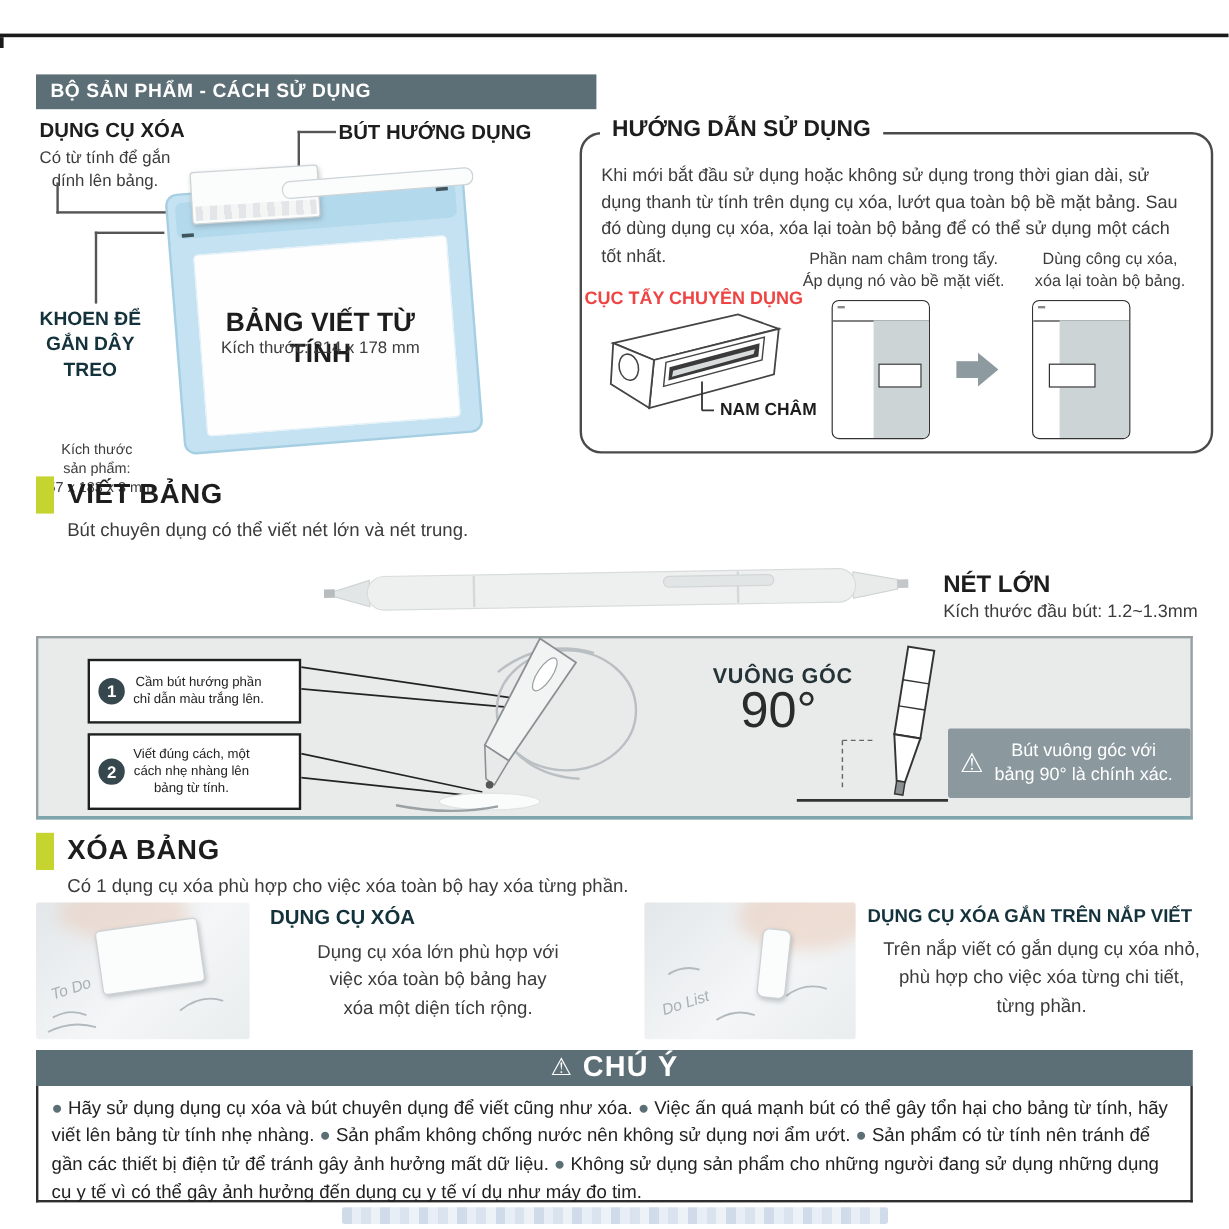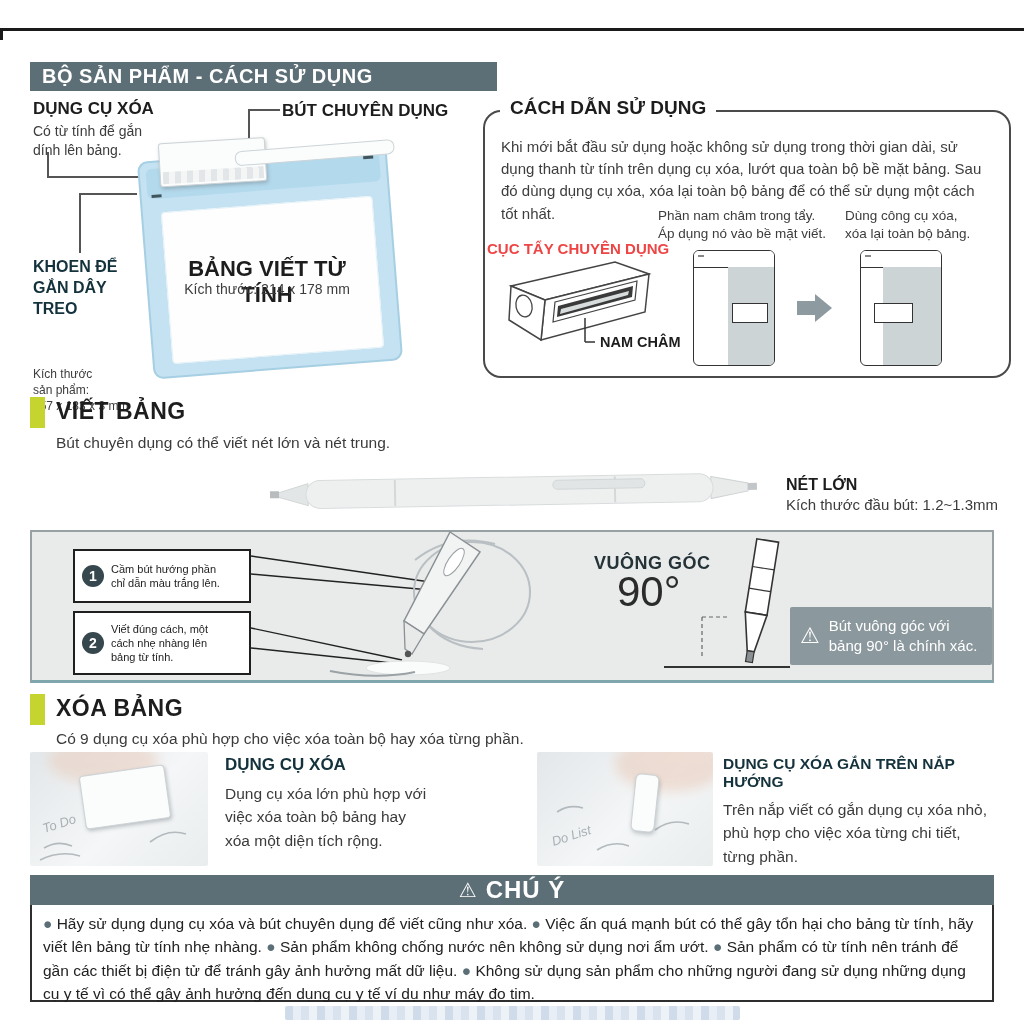--- a/index.html
+++ b/index.html
@@ -1,20 +1,20 @@
 <!DOCTYPE html>
 <html><head>
 <meta charset="utf-8">
 <style>
   html,body{margin:0;padding:0;background:#ffffff;}
   #page{position:relative;width:1024px;height:1024px;background:#fff;overflow:hidden;
         font-family:"Liberation Sans",sans-serif;color:#3c3c3c;}
   .abs{position:absolute;}
   .b{font-weight:bold;}
-  .preline{white-space:pre-line;}
+  .preline{white-space:pre-line;text-align:center;}
   .slate-bar{background:#5c6f76;color:#fff;}
   .hline{background:#555;height:2px;}
   .vline{background:#555;width:2px;}
   .arrow-down{width:0;height:0;border-left:6px solid transparent;border-right:6px solid transparent;border-top:9px solid #555;}
   .arrow-right-sm{width:0;height:0;border-top:6px solid transparent;border-bottom:6px solid transparent;border-left:9px solid #555;}
   .section-title{font-size:23px;font-weight:bold;color:#1d1d1d;letter-spacing:.5px;}
   .green-bar{width:15px;background:#c5d42e;}
   .body-15{font-size:15.5px;color:#3b3b3b;line-height:1.42;}
   .callout{background:#fff;border:2px solid #1f1f1f;display:flex;align-items:center;gap:7px;padding:4px 7px;box-sizing:border-box;}
   .stepnum{min-width:22px;height:22px;border-radius:50%;background:#36474d;color:#fff;font-weight:bold;
@@ -36,27 +36,27 @@
 </style>
 </head>
 <body>
 
 <div id="page">
 
   <div class="abs" style="left:0;top:28;width:1024px;height:3px;background:#1a1a1a;top:28px;"></div>
   <div class="abs" style="left:0;top:31px;width:3px;height:9px;background:#1a1a1a;"></div>
 
   <div class="abs slate-bar" style="left:30px;top:62px;width:467px;height:29px;display:flex;align-items:center;padding-left:12px;box-sizing:border-box;">
-    <span class="b" style="font-size:20px;letter-spacing:.5px;">BỘ SẢN PHẨM - CÁCH SỬ DỤNG</span>
+    <span class="b" style="font-size:16px;letter-spacing:.5px;">BỘ SẢN PHẨM - CÁCH SỬ DỤNG</span>
   </div>
 
   <div class="abs b" style="left:33px;top:99px;font-size:17px;color:#1d1d1d;">DỤNG CỤ XÓA</div>
   <div class="abs preline" style="left:33px;top:122px;font-size:14px;line-height:1.35;">Có từ tính để gắn
 dính lên bảng.</div>
-  <div class="abs b" style="left:282px;top:101px;font-size:17px;color:#1d1d1d;">BÚT CHUYÊN DỤNG</div>
+  <div class="abs b" style="left:282px;top:101px;font-size:17px;color:#1d1d1d;">BÚT HƯỚNG DỤNG</div>
 
   <div class="abs hline" style="left:248px;top:109px;width:32px;"></div>
   <div class="abs vline" style="left:248px;top:109px;height:37px;"></div>
   <div class="abs arrow-down" style="left:243px;top:146px;"></div>
 
   <div class="abs vline" style="left:47px;top:152px;height:26px;"></div>
   <div class="abs hline" style="left:47px;top:176px;width:98px;"></div>
   <div class="abs arrow-right-sm" style="left:143px;top:171px;"></div>
 
   <div class="abs hline" style="left:79px;top:193px;width:58px;"></div>
@@ -77,21 +77,21 @@
   <div class="abs" style="left:167px;top:281px;width:200px;text-align:center;font-size:14px;">Kích thước: 214 x 178 mm</div>
 
   <div class="abs b preline" style="left:33px;top:257px;font-size:16px;line-height:1.3;color:#14323c;">KHOEN ĐỂ
 GẮN DÂY
 TREO</div>
   <div class="abs preline" style="left:33px;top:326px;font-size:12px;line-height:1.35;margin-top:40px;">Kích thước
 sản phẩm:
 257 x 183 x 3 mm</div>
 
   <div class="abs" style="left:483px;top:110px;width:528px;height:268px;border:2.5px solid #4a4a4a;border-radius:18px;box-sizing:border-box;"></div>
-  <div class="abs b" style="left:500px;top:97px;background:#fff;padding:0 10px;font-size:19px;color:#1d1d1d;">CÁCH DẪN SỬ DỤNG</div>
+  <div class="abs b" style="left:500px;top:97px;background:#fff;padding:0 10px;font-size:19px;color:#1d1d1d;">HƯỚNG DẪN SỬ DỤNG</div>
   <div class="abs" style="left:501px;top:136px;width:492px;font-size:15px;line-height:1.48;color:#3d3d3d;">Khi mới bắt đầu sử dụng hoặc không sử dụng trong thời gian dài, sử dụng thanh từ tính trên dụng cụ xóa, lướt qua toàn bộ bề mặt bảng. Sau đó dùng dụng cụ xóa, xóa lại toàn bộ bảng để có thể sử dụng một cách tốt nhất.</div>
 
   <div class="abs b" style="left:487px;top:240px;font-size:15px;color:#ef4444;">CỤC TẨY CHUYÊN DỤNG</div>
 
   <svg class="abs" style="left:497px;top:254px;" width="165" height="100" viewBox="0 0 165 100">
     <polygon points="14,32 118,8 152,20 48,46" fill="#fff" stroke="#444" stroke-width="1.5"></polygon>
     <polygon points="48,46 152,20 148,58 44,86" fill="#fff" stroke="#444" stroke-width="1.5"></polygon>
     <polygon points="14,32 48,46 44,86 12,66" fill="#fff" stroke="#444" stroke-width="1.5"></polygon>
     <ellipse cx="27" cy="52" rx="8" ry="11" fill="#fff" stroke="#444" stroke-width="1.3" transform="rotate(-12 27 52)"></ellipse>
     <polygon points="58,48 140,27 138,46 56,68" fill="#fff" stroke="#444" stroke-width="1.2"></polygon>
@@ -133,21 +133,21 @@
     <rect x="17" y="25" width="9" height="7" fill="#b8bcbe"></rect>
     <polygon points="458,18 495,25 495,33 458,40" fill="#e9ebeb" stroke="#cfd3d4"></polygon>
     <rect x="495" y="25" width="9" height="7" fill="#c3c7c9"></rect>
     <rect x="53" y="15" width="407" height="28" rx="14" fill="#eef0f0" stroke="#d9dcdd"></rect>
     <line x1="142" y1="16" x2="142" y2="42" stroke="#d5d8d9" stroke-width="2"></line>
     <line x1="362" y1="16" x2="362" y2="42" stroke="#d5d8d9" stroke-width="2"></line>
     <rect x="300" y="19" width="92" height="9" rx="4.5" fill="#e2e5e5" stroke="#d2d6d7"></rect>
   </svg>
 
   <div class="abs" style="left:786px;top:476px;width:230px;">
-    <div class="b" style="font-size:16px;color:#1d1d1d;">NÉT LỚN</div>
+    <div class="b" style="font-size:20px;color:#1d1d1d;">NÉT LỚN</div>
     <div style="font-size:15px;margin-top:2px;">Kích thước đầu bút: 1.2~1.3mm</div>
   </div>
 
   <div class="abs" style="left:30px;top:530px;width:964px;height:153px;background:#e9ebeb;border:2px solid #97a1a4;border-bottom:3px solid #7fa6ad;box-sizing:border-box;"></div>
 
   <svg class="abs" style="left:30px;top:530px;" width="964" height="153" viewBox="0 0 964 153">
     <line x1="221" y1="26" x2="400" y2="52" stroke="#222" stroke-width="1.4"></line>
     <line x1="221" y1="44" x2="400" y2="60" stroke="#222" stroke-width="1.4"></line>
     <line x1="221" y1="98" x2="372" y2="130" stroke="#222" stroke-width="1.4"></line>
     <line x1="221" y1="118" x2="372" y2="134" stroke="#222" stroke-width="1.4"></line>
@@ -188,21 +188,21 @@
     <line x1="4" y1="132" x2="130" y2="132" stroke="#333" stroke-width="2.2"></line>
   </svg>
   <div class="abs" style="left:790px;top:607px;width:202px;height:58px;background:#8b989e;display:flex;align-items:center;gap:9px;padding:6px 10px;box-sizing:border-box;border-radius:2px;">
     <span style="color:#fff;font-size:22px;line-height:1;">⚠</span>
     <span class="preline" style="color:#fff;font-size:15px;line-height:1.35;">Bút vuông góc với
 bảng 90° là chính xác.</span>
   </div>
 
   <div class="abs green-bar" style="left:30px;top:694px;height:31px;"></div>
   <div class="abs section-title" style="left:56px;top:695px;">XÓA BẢNG</div>
-  <div class="abs body-15" style="left:56px;top:728px;">Có 9 dụng cụ xóa phù hợp cho việc xóa toàn bộ hay xóa từng phần.</div>
+  <div class="abs body-15" style="left:56px;top:728px;">Có 1 dụng cụ xóa phù hợp cho việc xóa toàn bộ hay xóa từng phần.</div>
 
   <div class="abs photo" style="left:30px;top:752px;width:178px;height:114px;">
     <div class="abs" style="left:18px;top:-14px;width:110px;height:46px;background:#e9cdbd;border-radius:50%;filter:blur(6px);opacity:.55;"></div>
     <div class="scribble" style="left:12px;top:64px;">To Do</div>
     <svg class="abs" style="left:0;top:0;" width="178" height="114" viewBox="0 0 178 114">
       <path d="M14,96 q14,-8 28,-2 M10,108 q20,-10 40,-4 M120,90 q18,-14 36,-8" fill="none" stroke="#b3babd" stroke-width="1.6"></path>
     </svg>
     <div class="eraser-block" style="left:52px;top:18px;width:84px;height:52px;transform:rotate(-8deg);border-radius:4px;"></div>
   </div>
 
@@ -216,21 +216,21 @@
   <div class="abs photo" style="left:537px;top:752px;width:176px;height:114px;">
     <div class="abs" style="left:78px;top:-16px;width:110px;height:56px;background:#e9cdbd;border-radius:50%;filter:blur(6px);opacity:.6;"></div>
     <div class="scribble" style="left:14px;top:76px;">Do List</div>
     <svg class="abs" style="left:0;top:0;" width="176" height="114" viewBox="0 0 176 114">
       <path d="M60,98 q16,-10 32,-4 M118,78 q16,-12 34,-6 M20,60 q12,-8 26,-4" fill="none" stroke="#b3babd" stroke-width="1.6"></path>
     </svg>
     <div class="eraser-block" style="left:96px;top:22px;width:22px;height:56px;transform:rotate(6deg);border-radius:6px;"></div>
   </div>
 
   <div class="abs" style="left:723px;top:755px;width:290px;">
-    <div class="col-title" style="font-size:15.5px;">DỤNG CỤ XÓA GẮN TRÊN NẮP HƯỚNG</div>
+    <div class="col-title" style="font-size:15.5px;">DỤNG CỤ XÓA GẮN TRÊN NẮP VIẾT</div>
     <div class="preline" style="font-size:15.5px;line-height:1.5;margin-top:7px;color:#3b3b3b;">Trên nắp viết có gắn dụng cụ xóa nhỏ,
 phù hợp cho việc xóa từng chi tiết,
 từng phần.</div>
   </div>
 
   <div class="abs slate-bar" style="left:30px;top:875px;width:964px;height:30px;display:flex;align-items:center;justify-content:center;gap:9px;">
     <span style="font-size:20px;line-height:1;">⚠</span>
     <span class="b" style="font-size:24px;letter-spacing:1px;">CHÚ Ý</span>
   </div>
   <div class="abs" style="left:30px;top:905px;width:964px;height:97px;border:2px solid #2e2e2e;border-top:none;box-sizing:border-box;padding:7px 11px;">

